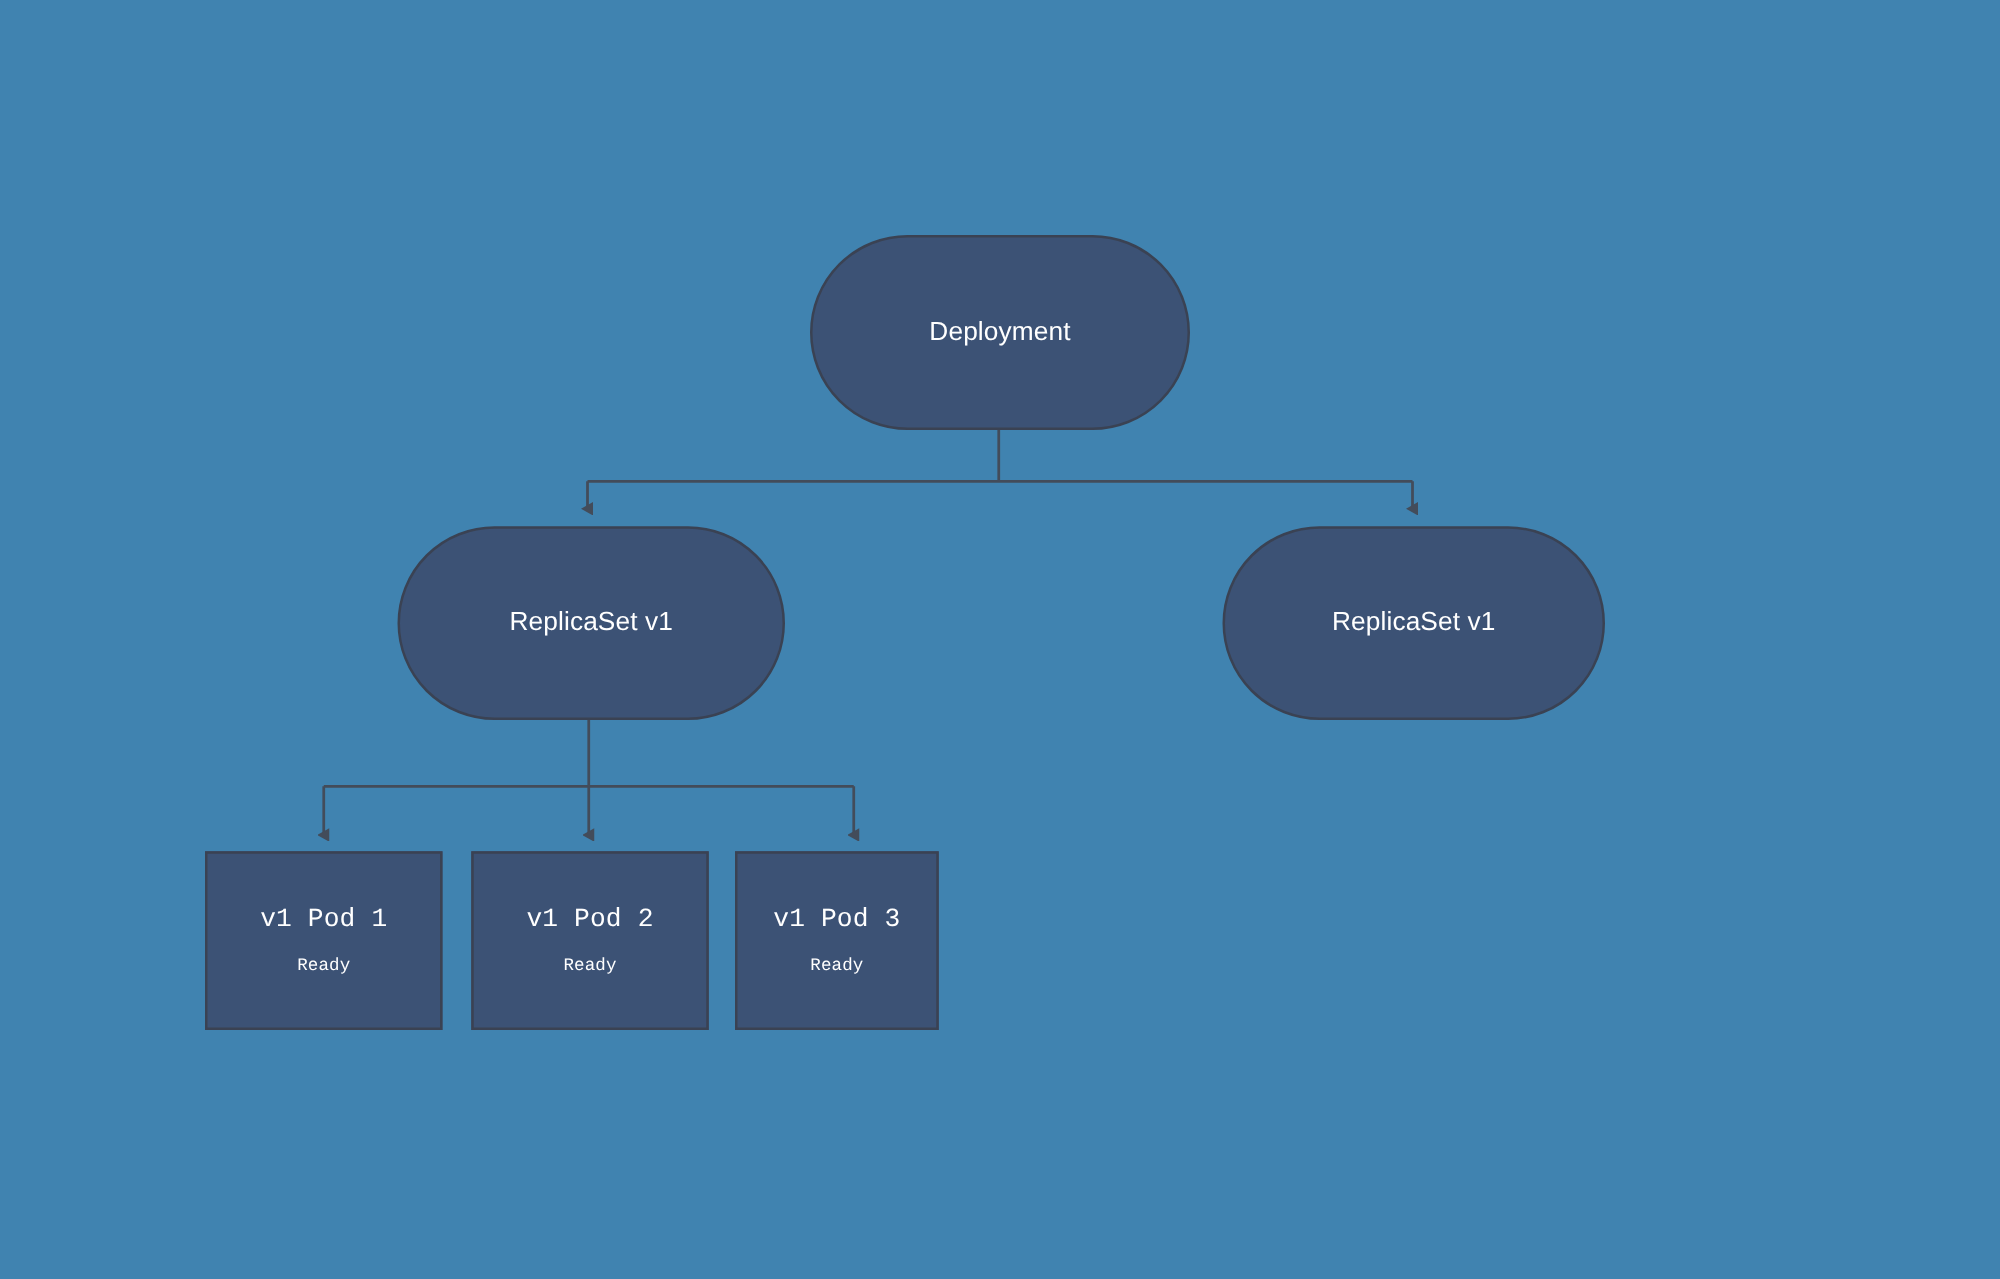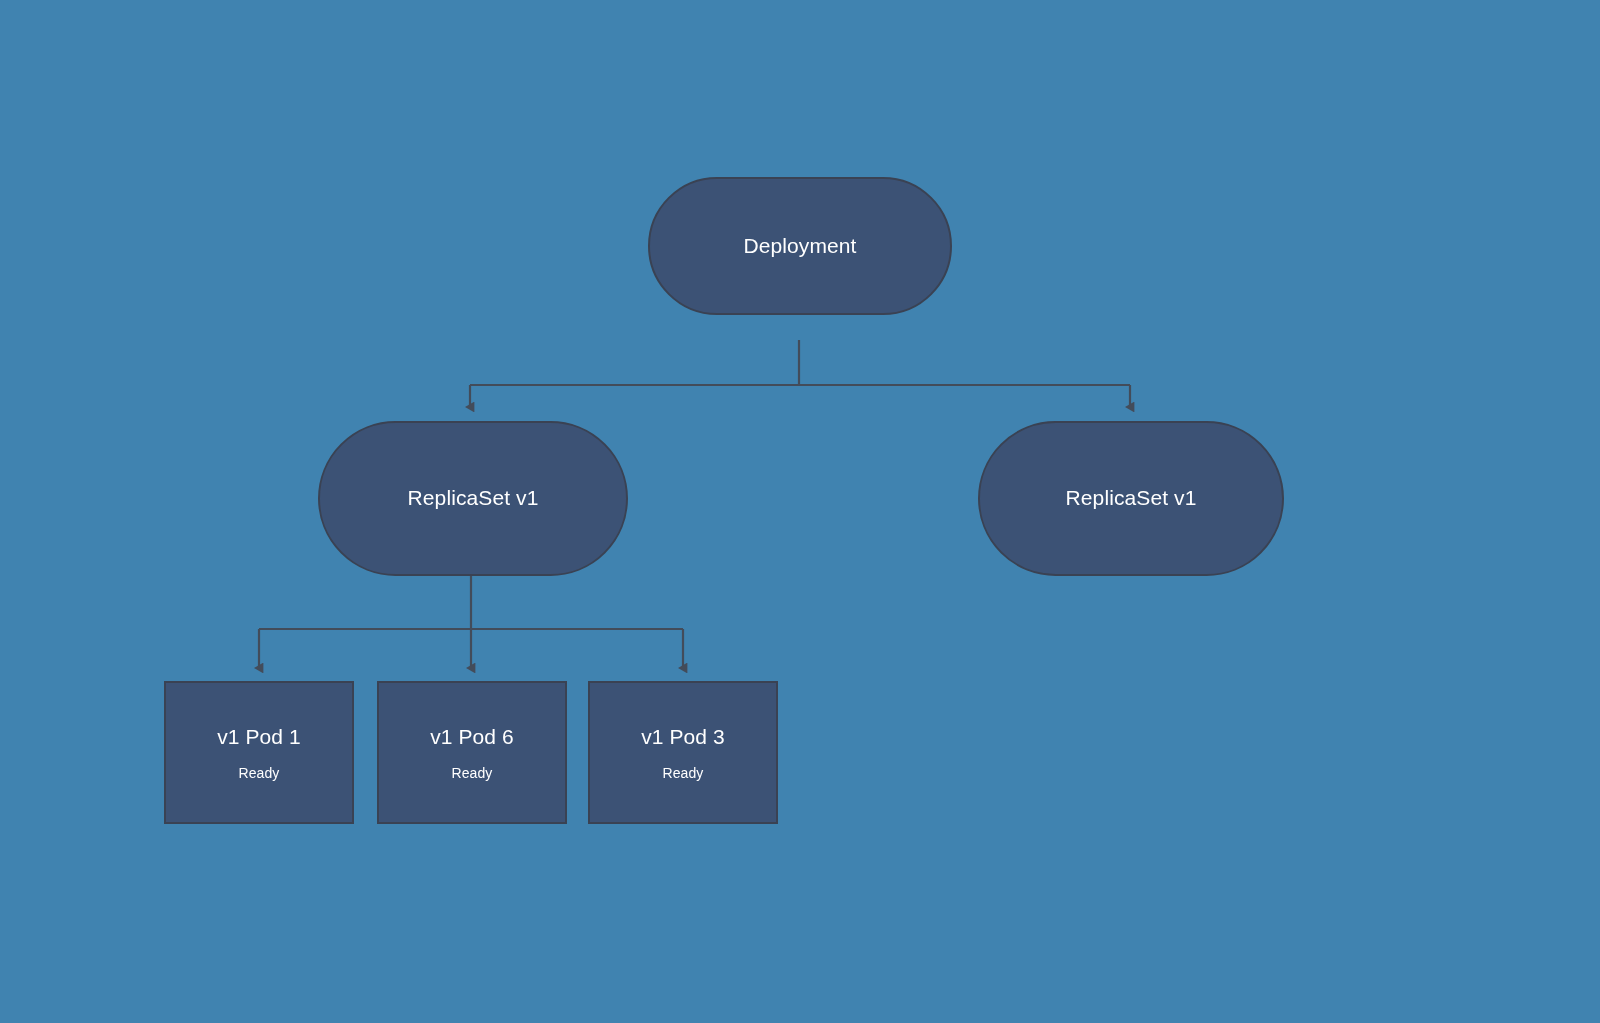--- a/index.html
+++ b/index.html
@@ -39,20 +39,21 @@
     align-items: center;
     justify-content: center;
     text-align: center;
     line-height: 1.45;
   }
   .node.rounded {
     border-radius: 78px;
   }
   .node.rect {
     border-radius: 0;
+    font-family: Liberation Mono, monospace;
   }
   .node-label {
     font-size: 21px;
     letter-spacing: 0.1px;
     white-space: nowrap;
   }
   .node-sublabel {
     font-size: 14px;
     letter-spacing: 0.1px;
     white-space: nowrap;
@@ -86,46 +87,46 @@
 
     <g>
       <path d="M 471 575 L 471 629" fill="none" stroke="#434c5a" stroke-width="2.2"></path>
       <path d="M 259 629 L 683 629" fill="none" stroke="#434c5a" stroke-width="2.2"></path>
       <path d="M 259 629 L 259 668" fill="none" stroke="#434c5a" stroke-width="2.2" marker-end="url(#arrowhead)"></path>
       <path d="M 471 629 L 471 668" fill="none" stroke="#434c5a" stroke-width="2.2" marker-end="url(#arrowhead)"></path>
       <path d="M 683 629 L 683 668" fill="none" stroke="#434c5a" stroke-width="2.2" marker-end="url(#arrowhead)"></path>
     </g>
   </svg>
 
-  <div class="node rounded" style="left:648px; top:177px; width:304px; height:138px;">
+  <div class="node rounded" style="left:648px; top:188px; width:304px; height:156px;">
     <span class="node-label">Deployment</span>
   </div>
 
   <div class="node rounded" style="left:318px; top:421px; width:310px; height:155px;">
     <span class="node-label">ReplicaSet v1</span>
   </div>
 
   <div class="node rounded" style="left:978px; top:421px; width:306px; height:155px;">
     <span class="node-label">ReplicaSet v1</span>
   </div>
 
   <div class="node rect" style="left:164px; top:681px; width:190px; height:143px;">
     <div class="pod-inner">
       <span class="node-label">v1 Pod 1</span>
       <span class="node-sublabel">Ready</span>
     </div>
   </div>
 
   <div class="node rect" style="left:377px; top:681px; width:190px; height:143px;">
     <div class="pod-inner">
-      <span class="node-label">v1 Pod 6</span>
+      <span class="node-label">v1 Pod 2</span>
       <span class="node-sublabel">Ready</span>
     </div>
   </div>
 
-  <div class="node rect" style="left:588px; top:681px; width:190px; height:143px;">
+  <div class="node rect" style="left:588px; top:681px; width:163px; height:143px;">
     <div class="pod-inner">
       <span class="node-label">v1 Pod 3</span>
       <span class="node-sublabel">Ready</span>
     </div>
   </div>
 
 </div>
 
 </body></html>

